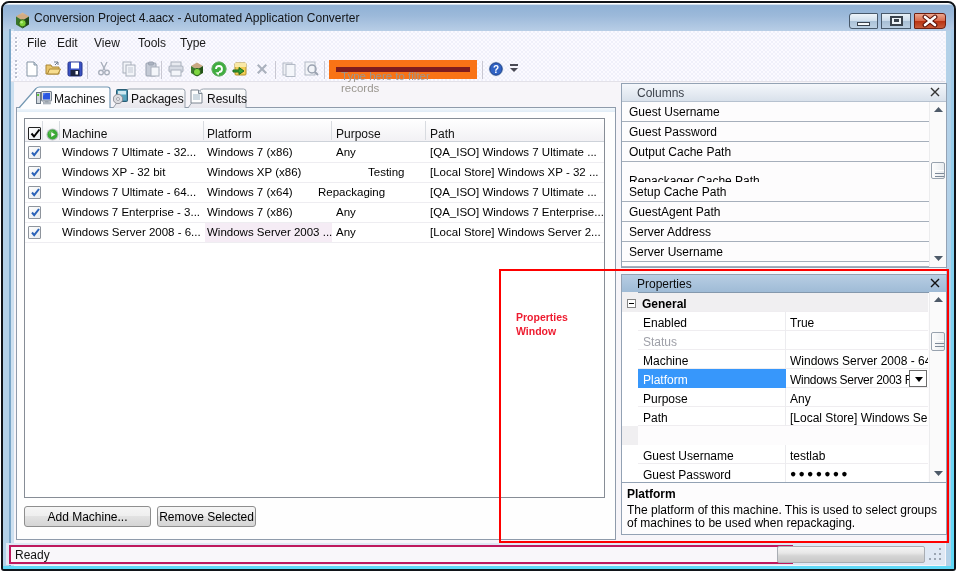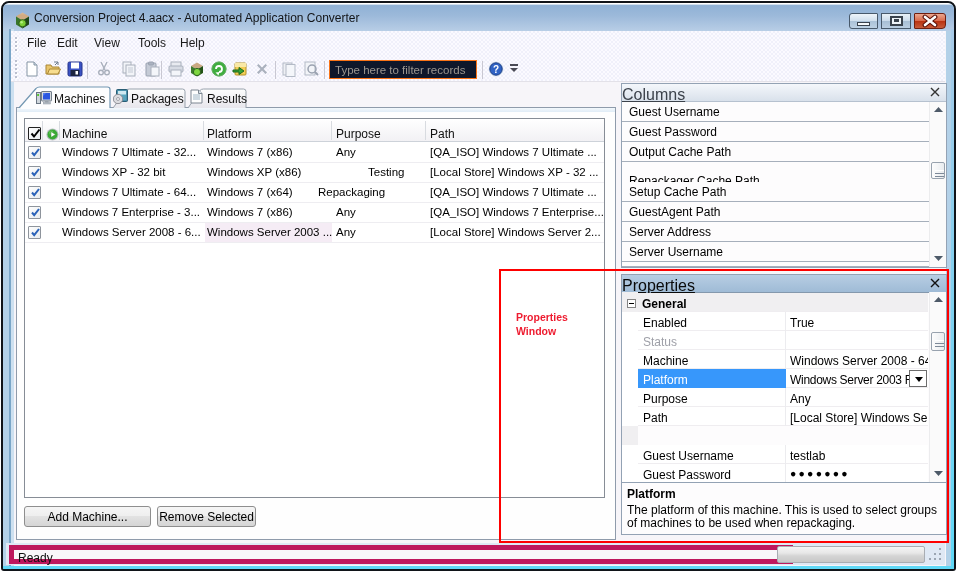--- a/index.html
+++ b/index.html
@@ -22,42 +22,42 @@
 #btn-max .glyph:after { content:""; position:absolute; left:2px; top:1px; width:5px; height:3px; background:#39424d; }
 
 #client { position:absolute; left:10px; top:28px; width:933px; height:537px; background:#f7f5f9; }
 #menubar { position:absolute; left:11px; top:31px; width:934px; height:24px; background:#f7f6fc; background-image:conic-gradient(#f0f0fa 25%,#fbfaff 0 50%,#f0f0fa 0 75%,#fbfaff 0); background-size:4px 4px; }
 .menu-item { position:absolute; top:36px; font-size:12px; color:#1a1a1a; }
 #toolbar { position:absolute; left:11px; top:55px; width:934px; height:27px; background:#f7f6fc; background-image:conic-gradient(#f0f0fa 25%,#fbfaff 0 50%,#f0f0fa 0 75%,#fbfaff 0); background-size:4px 4px; border-bottom:1px solid #e3e1e8; }
 .grip { position:absolute; width:3px; }
 .grip i { display:block; width:2px; height:2px; background:#bcc0cf; margin-bottom:2px; box-shadow:1px 1px 0 #fff; }
 .tsep { position:absolute; width:1px; height:18px; background:#c9c8d2; top:61px; }
 .ticon { position:absolute; top:61px; width:16px; height:16px; }
-#filterbox { position:absolute; left:329px; top:60px; width:148px; height:19px; background:#0f172a; border:1px solid #f97316; }
+#filterbox { position:absolute; left:329px; top:60px; width:148px; height:19px; background:#7f1d1d; border:7px solid #f97316; }
 #filterbox span { position:absolute; left:5px; top:3px; font-size:11.5px; color:#9b9790; }
 
 #tabpage { position:absolute; left:16px; top:107px; width:600px; height:433px; background:#fefefe; border:1px solid #8f9bab; }
 .tabtxt { position:absolute; font-size:12px; color:#111; }
 
 #mtable { position:absolute; left:24px; top:118px; width:581px; height:380px; background:#fff; border:1px solid #878d96; }
 #thead { position:absolute; left:0; top:0; width:579px; height:23px; background:linear-gradient(180deg,#ffffff,#f2f1f4); border-bottom:1px solid #cdd2d9; }
 .hsep { position:absolute; top:2px; width:1px; height:19px; background:#d8dbe0; }
 .htxt { position:absolute; top:8px; font-size:12px; color:#101010; }
 .trow { position:absolute; left:0; width:579px; height:20px; border-bottom:1px solid #eeedf1; }
 .ctxt { position:absolute; top:3px; font-size:11.5px; color:#000; white-space:nowrap; }
 .cb { position:absolute; left:3px; top:3px; width:13px; height:13px; background:linear-gradient(135deg,#fdfdfd, #e8ecef); border:1px solid #8e949c; border-radius:1px; }
 .cb svg { position:absolute; left:0px; top:-1px; }
 
 .winbtn { position:absolute; height:21px; font-family:"Liberation Sans",sans-serif; font-size:12px; color:#000;
   border:1px solid #8e8e8e; border-radius:3px;
   background:linear-gradient(180deg,#f5f5f5 0%,#efefef 45%,#e2e2e2 50%,#d5d5d5 100%); }
 
 .panel { position:absolute; left:621px; width:326px; border:1px solid #93a2b4; background:#fdfcfd; }
 .ptitle { position:absolute; left:0; top:0; width:100%; height:18px; }
-.ptitle span { position:absolute; left:0; top:2px; font-size:16px;text-decoration:underline; }
+.ptitle span { position:absolute; left:15px; top:2px; font-size:12px; }
 .px { position:absolute; top:1px; right:6px; width:10px; height:14px; }
 .clist-row { position:absolute; left:0px; width:307px; height:20px; border-bottom:1px solid #a6afbb; background:#fdfcfd; overflow:hidden; }
 .clist-row span { position:absolute; left:7px; top:3px; font-size:12px; color:#000; }
 
 .sb { position:absolute; width:17px; background:#fafafa; border-left:1px solid #ececee; }
 .sb-btn { position:absolute; left:0; width:17px; height:17px; }
 .sb-thumb { position:absolute; left:1px; width:14px; background:linear-gradient(90deg,#fdfdfd,#e9ecef); border:1px solid #98a2ae; border-radius:2px; }
 
 .prow { position:absolute; left:622px; width:306px; height:19px; background:#fff; }
 .bline { position:absolute; left:16px; top:18px; width:290px; height:1px; background:#efedf0; }
@@ -107,21 +107,21 @@
 <div class="grip" style="left:15px;top:37px;">
     <i></i>
     <i></i>
     <i></i>
     <i></i>
   </div>
 <span class="menu-item" style="left:27px;">File</span>
 <span class="menu-item" style="left:57px;">Edit</span>
 <span class="menu-item" style="left:94px;">View</span>
 <span class="menu-item" style="left:138px;">Tools</span>
-<span class="menu-item" style="left:180px;">Help</span>
+<span class="menu-item" style="left:180px;">Type</span>
 <div id="toolbar"></div>
 <div class="grip" style="left:15px;top:60px;">
     <i></i>
     <i></i>
     <i></i>
     <i></i>
     <i></i>
   </div>
 <svg class="ticon" style="left:24px;" width="16" height="16" viewBox="0 0 16 16">
     <path d="M3 1 L10 1 L13 4 L13 15 L3 15 Z" fill="#fff" stroke="#8494a4"></path>
@@ -490,21 +490,21 @@
     <div class="sb-thumb" style="top:40px;height:19px;">
       <div style="position:absolute;left:3px;top:7px;width:9px;height:1px;background:#7e8a99;box-shadow:0 3px 0 #7e8a99,0 6px 0 #7e8a99,0 -1px 0 #fff inset;"></div>
     </div>
     <div class="sb-btn" style="bottom:0;">
       <svg style="position:absolute;left:4px;top:6px" width="9" height="6" viewBox="0 0 9 6">
         <path d="M0 0 L9 0 L4.5 5 Z" fill="#4d5a68"></path>
       </svg>
     </div>
   </div>
 <div class="abs" style="left:6px;top:543px;width:939px;height:22px;background:#dfe8f4;">
-    <div class="abs" style="left:3px;top:2px;width:784px;height:19px;background:#f9f7fa;border:5px solid #be185d;">
+    <div class="abs" style="left:3px;top:2px;width:784px;height:19px;background:#f9f7fa;border:2px solid #be185d;">
       <span class="abs" style="left:4px;top:1px;font-size:12px;color:#111;">Ready</span>
       <div class="vdiv"></div>
     </div>
     <div class="abs" style="left:771px;top:3px;width:148px;height:17px;border:1px solid #a9adb3;border-radius:2px;background:linear-gradient(180deg,#f5f5f5 0%,#e7e7e7 40%,#d4d4d4 60%,#c8c8c8 100%);"></div>
     <svg class="abs" style="left:922px;top:4px" width="15" height="15" viewBox="0 0 15 15">
       <g fill="#9ba5b2">
         <rect x="11" y="1" width="2" height="2"></rect>
         <rect x="11" y="6" width="2" height="2"></rect>
         <rect x="6" y="6" width="2" height="2"></rect>
         <rect x="11" y="11" width="2" height="2"></rect>

